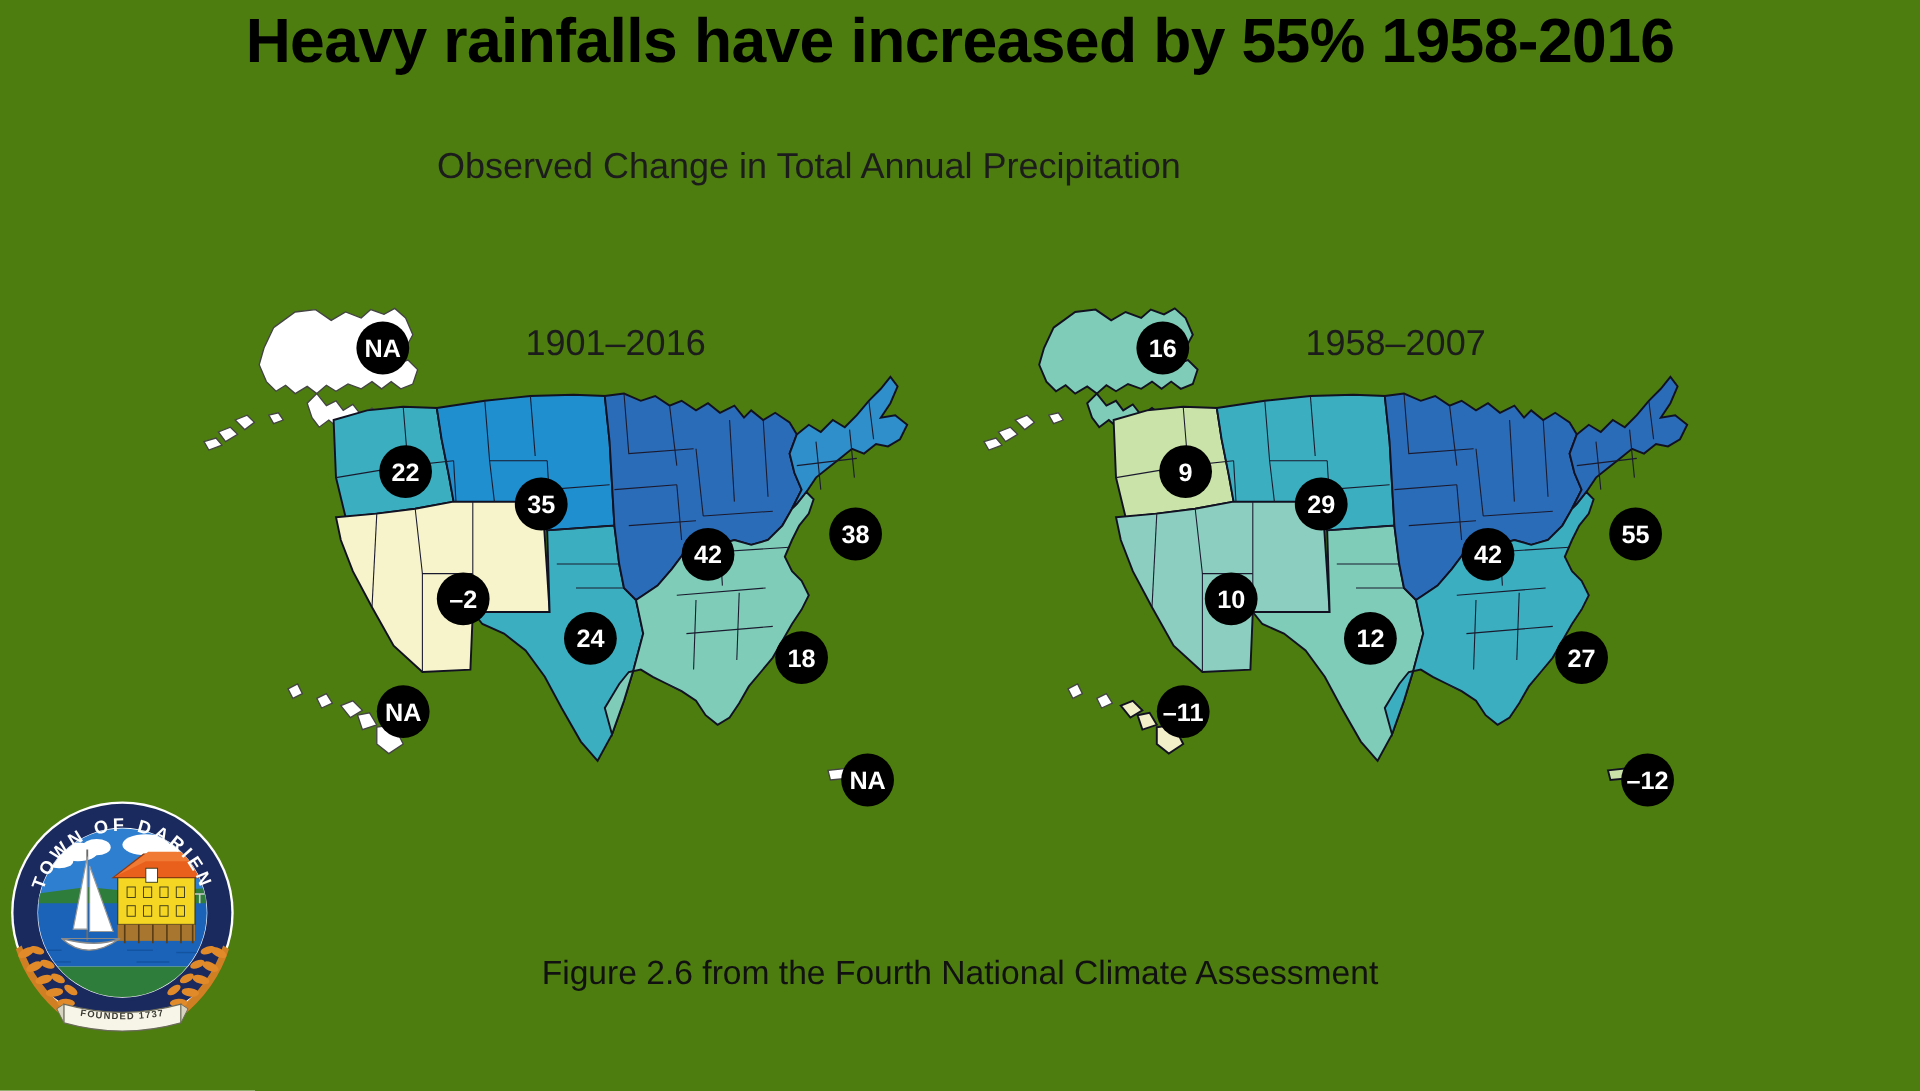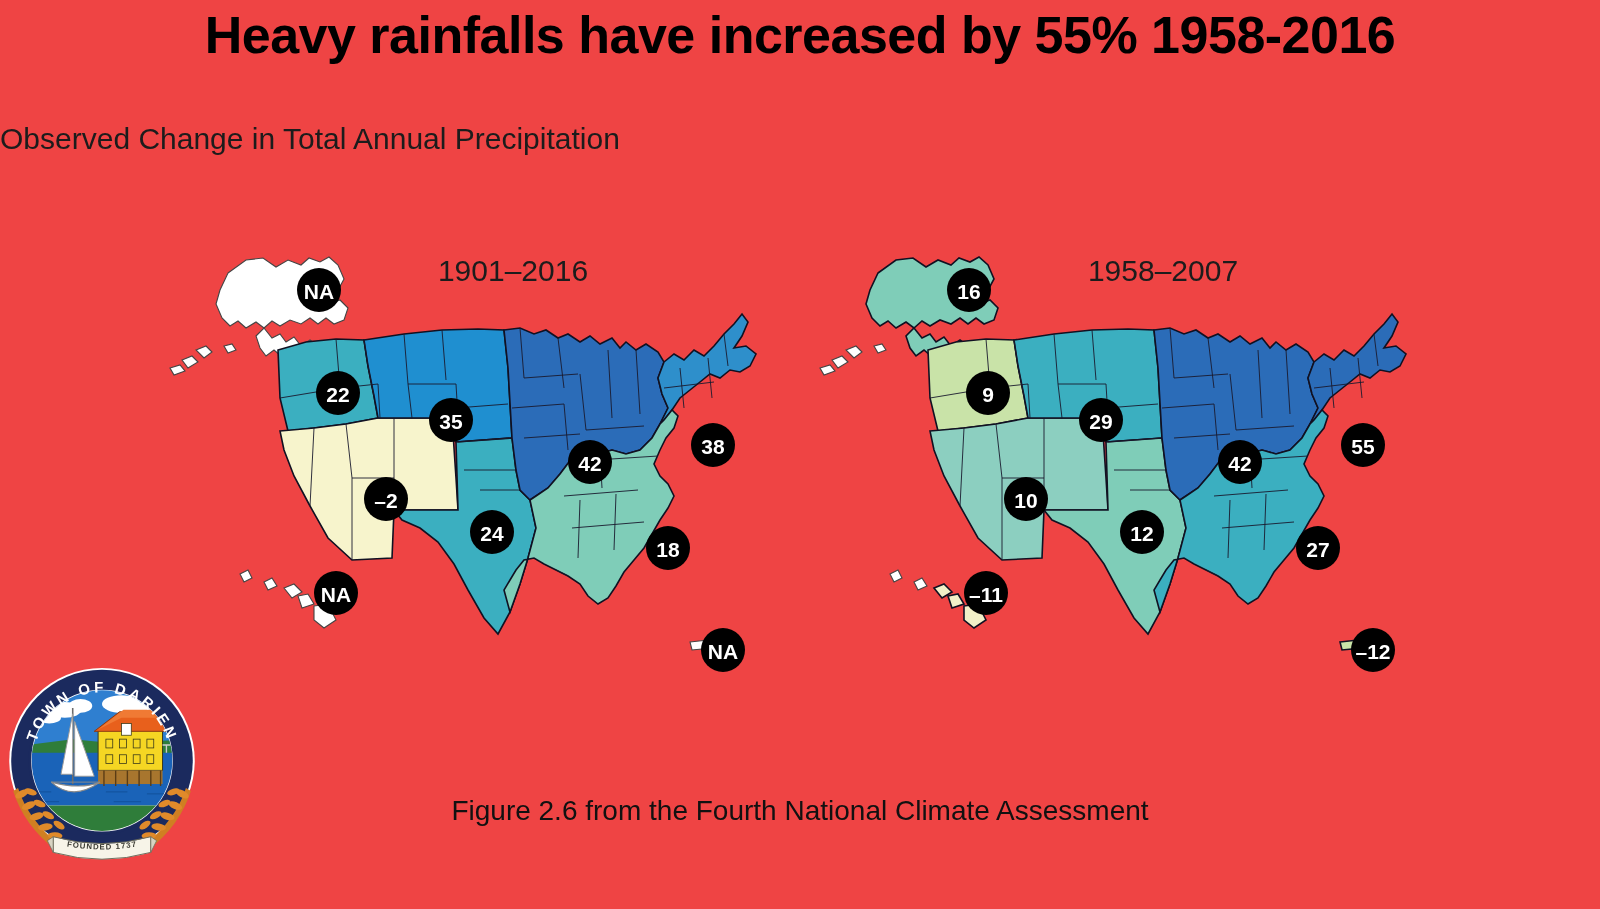--- a/index.html
+++ b/index.html
@@ -8,55 +8,55 @@
     margin: 0; padding: 0;
     width: 1600px; height: 909px;
     background: #ffffff;
     font-family: "Liberation Sans", sans-serif;
     overflow: hidden;
   }
   #slide {
     position: relative;
     width: 1600px;
     height: 909px;
-    background: #ef4444;
+    background: #4d7c0f;
   }
   #slide-title {
     position: absolute;
     top: 6px;
     left: 0;
     width: 1600px;
     text-align: center;
     font-size: 52px;
     font-weight: bold;
     color: #000000;
     letter-spacing: -0.5px;
     line-height: 1.14;
     white-space: nowrap;
   }
   #figure-subtitle {
     position: absolute;
     top: 118px;
     left: 0;
     width: 1348px;
-    text-align: left;
+    text-align: center;
     color: #1c1c1c;
     font-size: 30px;
     line-height: 1.42;
   }
   #figure-subtitle .sub-line { display: block; }
   .map-panel {
     position: absolute;
     top: 238px;
   }
   #map-panel-left  { left: 168px;  width: 620px; height: 442px; }
   #map-panel-right { left: 818px;  width: 620px; height: 442px; }
   .panel-year {
     position: absolute;
-    top: 16px;
+    top: 32px;
     left: 0;
     width: 620px;
     text-align: center;
     font-size: 30px;
     color: #1c1c1c;
     pointer-events: none;
   }
   #map-panel-left .panel-year  { padding-left: 70px; }
   #map-panel-right .panel-year { padding-left: 70px; }
   .map-svg {

